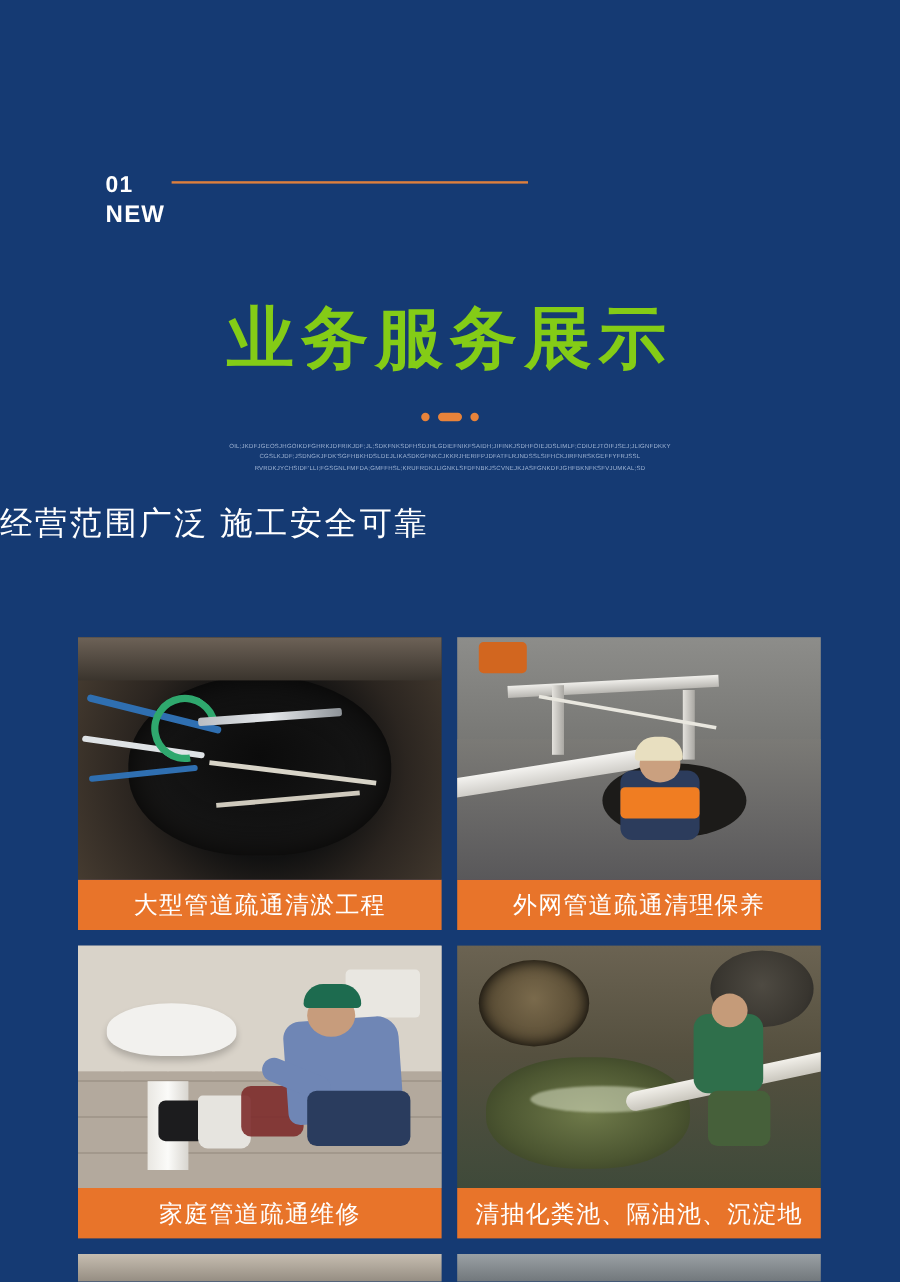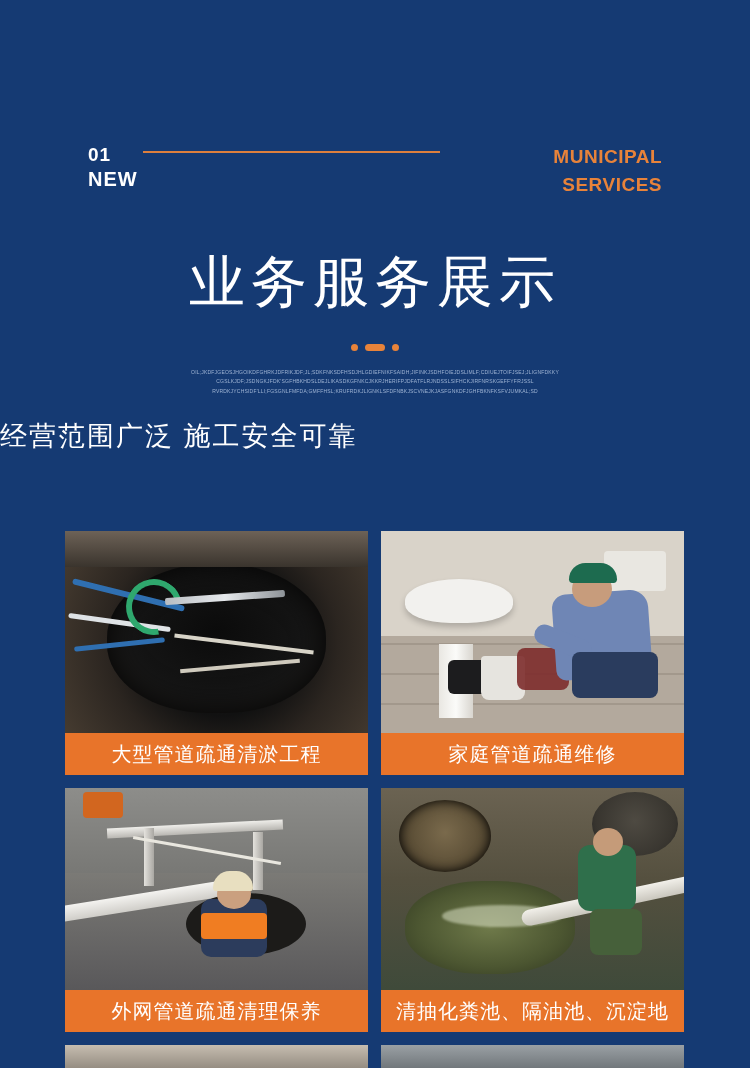--- a/index.html
+++ b/index.html
@@ -58,23 +58,23 @@
     line-height: 1.45;
   }
 
   
   .main-title {
     position: absolute;
     left: 0;
     right: 0;
     top: 245px;
     text-align: center;
-    color: #ffffff;
+    color: #84cc16;
     font-size: 56px;
-    font-weight: normal;
+    font-weight: bold;
     letter-spacing: 6px;
   }
 
   .dots {
     position: absolute;
     left: 0;
     right: 0;
     top: 344px;
     display: flex;
     justify-content: center;
@@ -357,24 +357,20 @@
 </style>
 </head>
 <body>
 
 <div class="header">
   <div class="num-block">
     <div class="num">01</div>
     <div class="new">NEW</div>
   </div>
   <div class="rule"></div>
-  <div class="eng-block">
-    <div>MUNICIPAL</div>
-    <div>SERVICES</div>
-  </div>
 </div>
 
 <div class="main-title">业务服务展示</div>
 
 <div class="dots">
   <span class="d"></span>
   <span class="d wide"></span>
   <span class="d"></span>
 </div>
 
@@ -391,20 +387,38 @@
       <div class="ground"></div>
       <div class="hose-a"></div>
       <div class="hose-b"></div>
       <div class="hose-c"></div>
       <div class="clamp"></div>
       <div class="bar"></div>
       <div class="rope"></div>
       <div class="rope2"></div>
     </div>
     <div class="caption">大型管道疏通清淤工程</div>
+  </div>
+
+  <div class="card">
+    <div class="photo p3">
+      <div class="road"></div>
+      <div class="orangebit"></div>
+      <div class="frame"></div>
+      <div class="post-a"></div>
+      <div class="post-b"></div>
+      <div class="rope-x"></div>
+      <div class="pipe"></div>
+      <div class="manhole"></div>
+      <div class="body"></div>
+      <div class="vest"></div>
+      <div class="head"></div>
+      <div class="helmet"></div>
+    </div>
+    <div class="caption">外网管道疏通清理保养</div>
   </div>
 
   <div class="card">
     <div class="photo p2">
       <div class="wall"></div>
       <div class="tilegrid"></div>
       <div class="mirror"></div>
       <div class="sink"></div>
       <div class="pedestal"></div>
       <div class="toolbag"></div>
@@ -413,38 +427,20 @@
       <div class="worker-body"></div>
       <div class="arm"></div>
       <div class="leg"></div>
       <div class="worker-head"></div>
       <div class="cap"></div>
     </div>
     <div class="caption">家庭管道疏通维修</div>
   </div>
 
   <div class="card">
-    <div class="photo p3">
-      <div class="road"></div>
-      <div class="orangebit"></div>
-      <div class="frame"></div>
-      <div class="post-a"></div>
-      <div class="post-b"></div>
-      <div class="rope-x"></div>
-      <div class="pipe"></div>
-      <div class="manhole"></div>
-      <div class="body"></div>
-      <div class="vest"></div>
-      <div class="head"></div>
-      <div class="helmet"></div>
-    </div>
-    <div class="caption">外网管道疏通清理保养</div>
-  </div>
-
-  <div class="card">
     <div class="photo p4">
       <div class="water"></div>
       <div class="lid"></div>
       <div class="lid2"></div>
       <div class="splash"></div>
       <div class="hose"></div>
       <div class="worker"></div>
       <div class="wleg"></div>
       <div class="whead"></div>
     </div>

